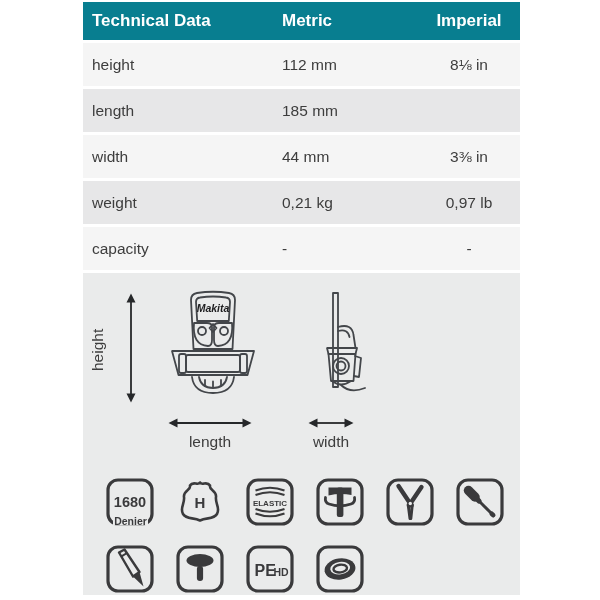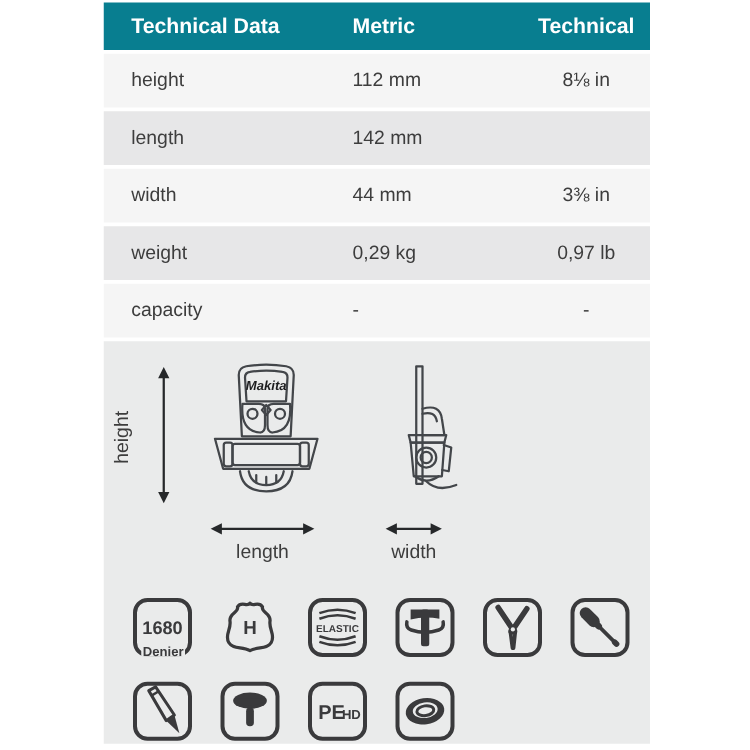--- a/index.html
+++ b/index.html
@@ -7,21 +7,21 @@
   .page{position:relative;width:600px;height:600px;background:#fff;overflow:hidden;}
 
   
   .spec-table{position:absolute;left:83px;top:2px;width:437px;}
   .thead{height:38px;background:var(--header-teal,#087e90);color:var(--header-text,#ffffff);
          display:flex;align-items:center;font-weight:bold;font-size:17px;}
   .trow{height:43px;margin-top:3px;display:flex;align-items:center;
         font-size:15.5px;color:var(--text-dark,#3d3d3d);}
   .row-light{background:var(--row-light,#f5f5f5);}
   .row-dark{background:var(--row-dark,#e7e7e8);}
-  .col-label{flex:0 0 199px;padding-left:22px;box-sizing:border-box;text-align:left;}
+  .col-label{flex:0 0 199px;padding-left:9px;box-sizing:border-box;text-align:left;}
   .col-metric{flex:0 0 120px;text-align:left;}
   .col-imperial{flex:1;text-align:center;padding-left:16px;box-sizing:border-box;}
 
   
   .panel{position:absolute;left:83px;top:273px;width:437px;height:322px;
          background:var(--panel-gray,#eaebeb);}
   .abs{position:absolute;}
   .dim-label{position:absolute;font-size:15.5px;color:var(--text-dark,#3d3d3d);text-align:center;}
   .height-label{left:6px;top:36px;height:82px;writing-mode:vertical-rl;transform:rotate(180deg);
                 display:flex;align-items:center;justify-content:center;}
@@ -40,40 +40,40 @@
 </style>
 </head>
 <body>
 
 <div class="page">
 
   <div class="spec-table">
     <div class="thead">
       <div class="col-label">Technical Data</div>
       <div class="col-metric">Metric</div>
-      <div class="col-imperial">Technical</div>
+      <div class="col-imperial">Imperial</div>
     </div>
 
     <div class="trow row-light">
       <div class="col-label">height</div>
       <div class="col-metric">112 mm</div>
       <div class="col-imperial">8⅛ in</div>
     </div>
     <div class="trow row-dark">
       <div class="col-label">length</div>
-      <div class="col-metric">142 mm</div>
+      <div class="col-metric">185 mm</div>
     </div>
     <div class="trow row-light">
       <div class="col-label">width</div>
       <div class="col-metric">44 mm</div>
       <div class="col-imperial">3⅜ in</div>
     </div>
     <div class="trow row-dark">
       <div class="col-label">weight</div>
-      <div class="col-metric">0,29 kg</div>
+      <div class="col-metric">0,21 kg</div>
       <div class="col-imperial">0,97 lb</div>
     </div>
     <div class="trow row-light">
       <div class="col-label">capacity</div>
       <div class="col-metric">-</div>
       <div class="col-imperial">-</div>
     </div>
   </div>
 
   <div class="panel">

